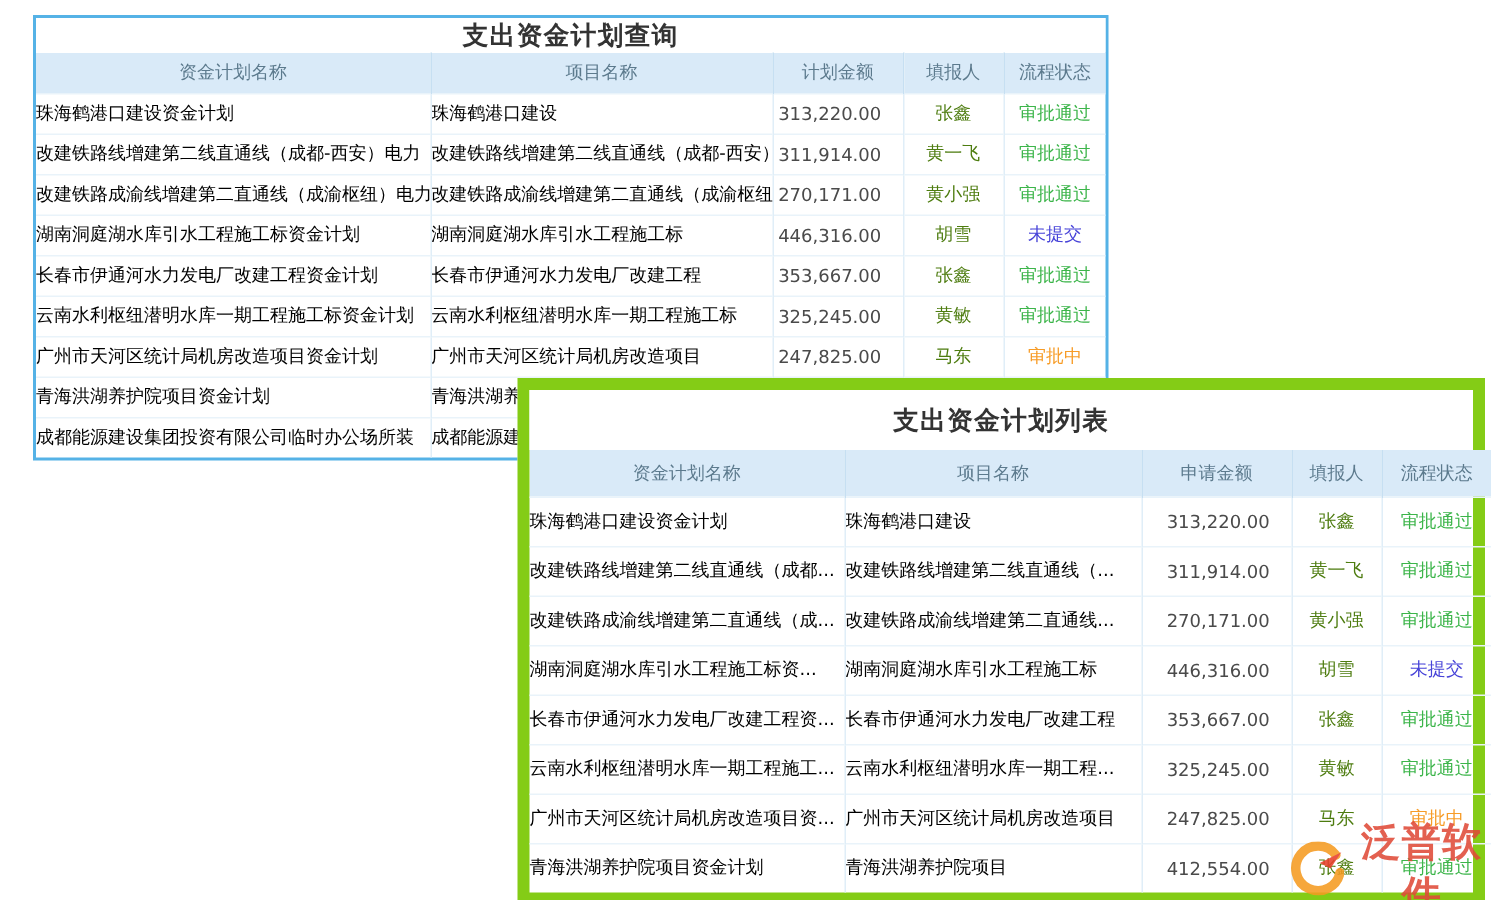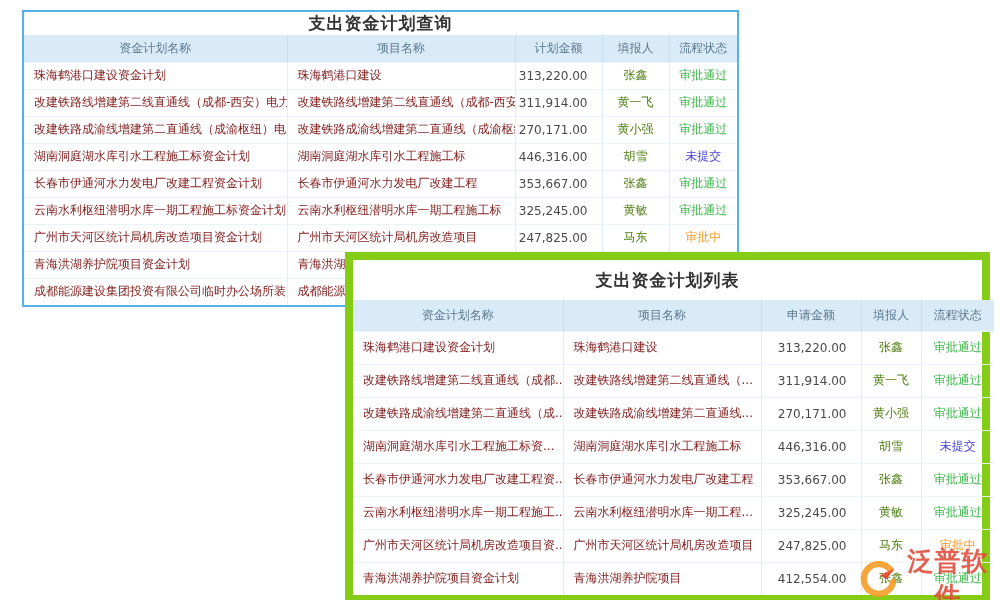--- a/index.html
+++ b/index.html
@@ -15,21 +15,21 @@
   table { border-collapse:collapse; table-layout:fixed; width:100%; }
   th, td { overflow:hidden; white-space:nowrap; font-weight:normal; }
   thead th { background:#d9eaf8; color:#5c7a8d; text-align:center; border-left:1px solid #c6dff2; }
   thead th:first-child { border-left:none;margin-left:23px; }
   .win-back  thead th { height:27px; font-size:12px; }
   .win-front thead th { height:31px; font-size:12px; }
   tbody td { border-top:1px solid #e9f3fa; border-left:1px solid #e0eef8; }
   tbody td:first-child { border-left:none; }
   .win-back  tbody td { height:27px; font-size:12px; }
   .win-front tbody td { height:33px; font-size:12px; }
-  td.c-plan, td.c-proj { padding-left:10px; color:#7f1d1d; }
+  td.c-plan, td.c-proj { color:#000000; }
   td.c-amt  { text-align:right; padding-right:14px; color:#4a4a4a; }
   td.c-rep  { text-align:center; color:#4d7c0f; }
   td.c-st   { text-align:center; }
   
   .win-back  col.c1{width:263px} .win-back  col.c2{width:228px} .win-back  col.c3{width:87px}
   .win-back  col.c4{width:67px}  .win-back  col.c5{width:68px}
   .win-front col.c1{width:210px} .win-front col.c2{width:198px} .win-front col.c3{width:100px}
   .win-front col.c4{width:60px}  .win-front col.c5{width:73px}
   
   .watermark { position:absolute; left:860px; top:544px; width:138px; z-index:9;

